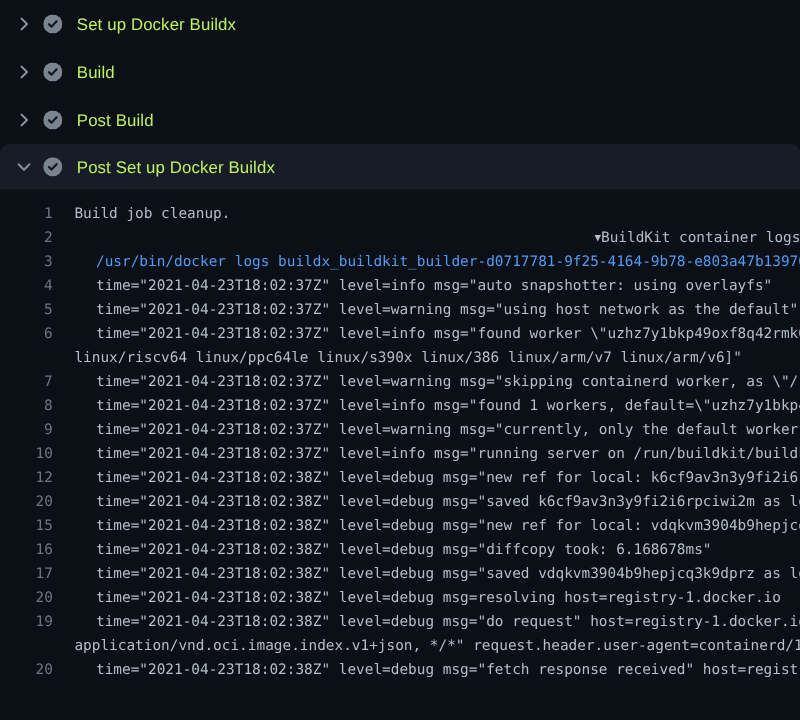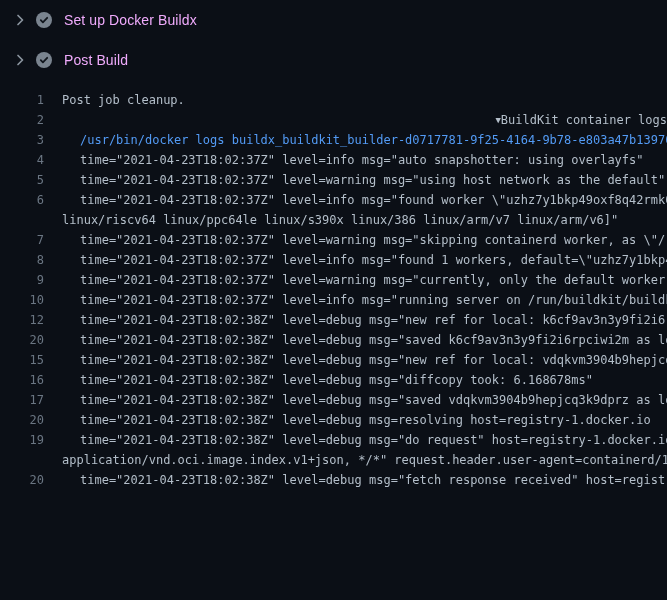--- a/index.html
+++ b/index.html
@@ -28,21 +28,21 @@
     margin-right: 8px;
     flex: 0 0 16px;
   }
   .check {
     width: 16px; height: 16px;
     margin-right: 12px;
     flex: 0 0 16px;
   }
   .stitle {
     font-size: 14px;
-    color: #f0abfc;
+    color: #bef264;
     letter-spacing: .1px;
     white-space: nowrap;
   }
   
   .logpane {
     padding-top: 10px;
     font-family: "DejaVu Sans Mono", "Liberation Mono", monospace;
     font-size: 12px;
     color: #b4bfca;
     width: 667px;
@@ -86,44 +86,72 @@
     </span>
     <span class="check">
       <svg width="16" height="16" viewBox="0 0 16 16">
           <circle cx="8" cy="8" r="8" fill="#7a848f"></circle>
           <path d="M4.8 8.2 l2.1 2.1 4.3-4.5" fill="none" stroke="#11161d" stroke-width="1.8" stroke-linecap="round" stroke-linejoin="round"></path>
         </svg>
     </span>
     <span class="stitle">Set up Docker Buildx</span>
   </div>
 
-
   <div class="step">
     <span class="chev">
       <svg width="16" height="16" viewBox="0 0 16 16">
           <path d="M6 3.5 L10.5 8 L6 12.5" fill="none" stroke="#8b949e" stroke-width="1.7" stroke-linecap="round" stroke-linejoin="round"></path>
         </svg>
     </span>
     <span class="check">
       <svg width="16" height="16" viewBox="0 0 16 16">
           <circle cx="8" cy="8" r="8" fill="#7a848f"></circle>
           <path d="M4.8 8.2 l2.1 2.1 4.3-4.5" fill="none" stroke="#11161d" stroke-width="1.8" stroke-linecap="round" stroke-linejoin="round"></path>
         </svg>
     </span>
+    <span class="stitle">Build</span>
+  </div>
+
+  <div class="step">
+    <span class="chev">
+      <svg width="16" height="16" viewBox="0 0 16 16">
+          <path d="M6 3.5 L10.5 8 L6 12.5" fill="none" stroke="#8b949e" stroke-width="1.7" stroke-linecap="round" stroke-linejoin="round"></path>
+        </svg>
+    </span>
+    <span class="check">
+      <svg width="16" height="16" viewBox="0 0 16 16">
+          <circle cx="8" cy="8" r="8" fill="#7a848f"></circle>
+          <path d="M4.8 8.2 l2.1 2.1 4.3-4.5" fill="none" stroke="#11161d" stroke-width="1.8" stroke-linecap="round" stroke-linejoin="round"></path>
+        </svg>
+    </span>
     <span class="stitle">Post Build</span>
   </div>
 
+  <div class="step expanded">
+    <span class="chev">
+      <svg width="16" height="16" viewBox="0 0 16 16">
+          <path d="M3.5 6 L8 10.5 L12.5 6" fill="none" stroke="#8b949e" stroke-width="1.7" stroke-linecap="round" stroke-linejoin="round"></path>
+        </svg>
+    </span>
+    <span class="check">
+      <svg width="16" height="16" viewBox="0 0 16 16">
+          <circle cx="8" cy="8" r="8" fill="#7a848f"></circle>
+          <path d="M4.8 8.2 l2.1 2.1 4.3-4.5" fill="none" stroke="#11161d" stroke-width="1.8" stroke-linecap="round" stroke-linejoin="round"></path>
+        </svg>
+    </span>
+    <span class="stitle">Post Set up Docker Buildx</span>
+  </div>
 
 </div>
 
 <div class="logpane">
 
   <div class="lrow">
     <span class="lnum">1</span>
-    <span class="ltext plain">Post job cleanup.</span>
+    <span class="ltext plain">Build job cleanup.</span>
   </div>
 
   <div class="lrow">
     <span class="lnum">2</span>
     <span class="ltext group"><span class="gmark">▼</span><span>BuildKit container logs</span></span>
   </div>
 
   <div class="lrow">
     <span class="lnum">3</span>
     <span class="ltext cmd">/usr/bin/docker logs buildx_buildkit_builder-d0717781-9f25-4164-9b78-e803a47b13970</span>

